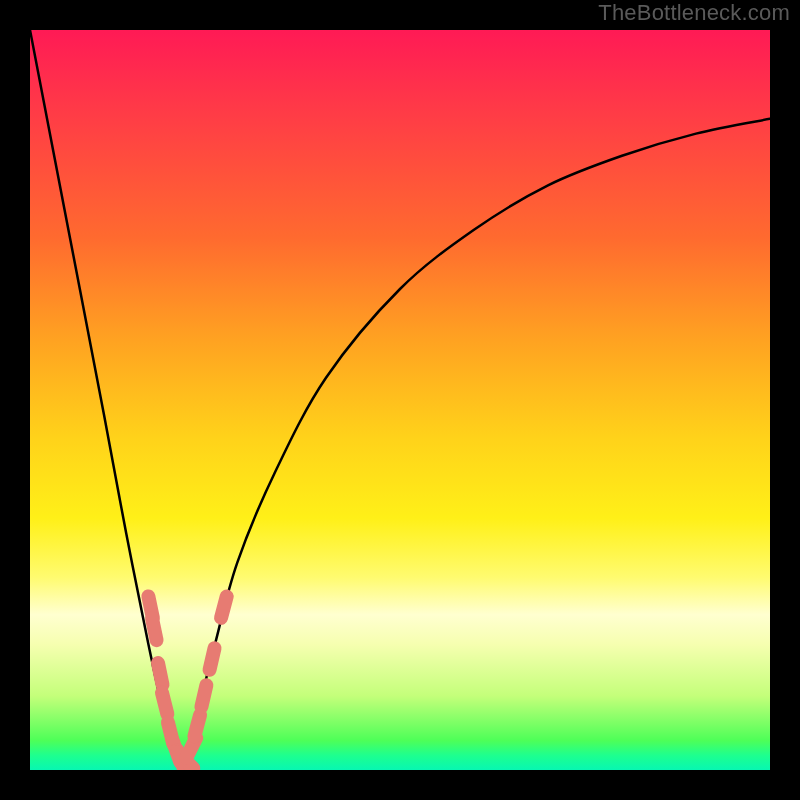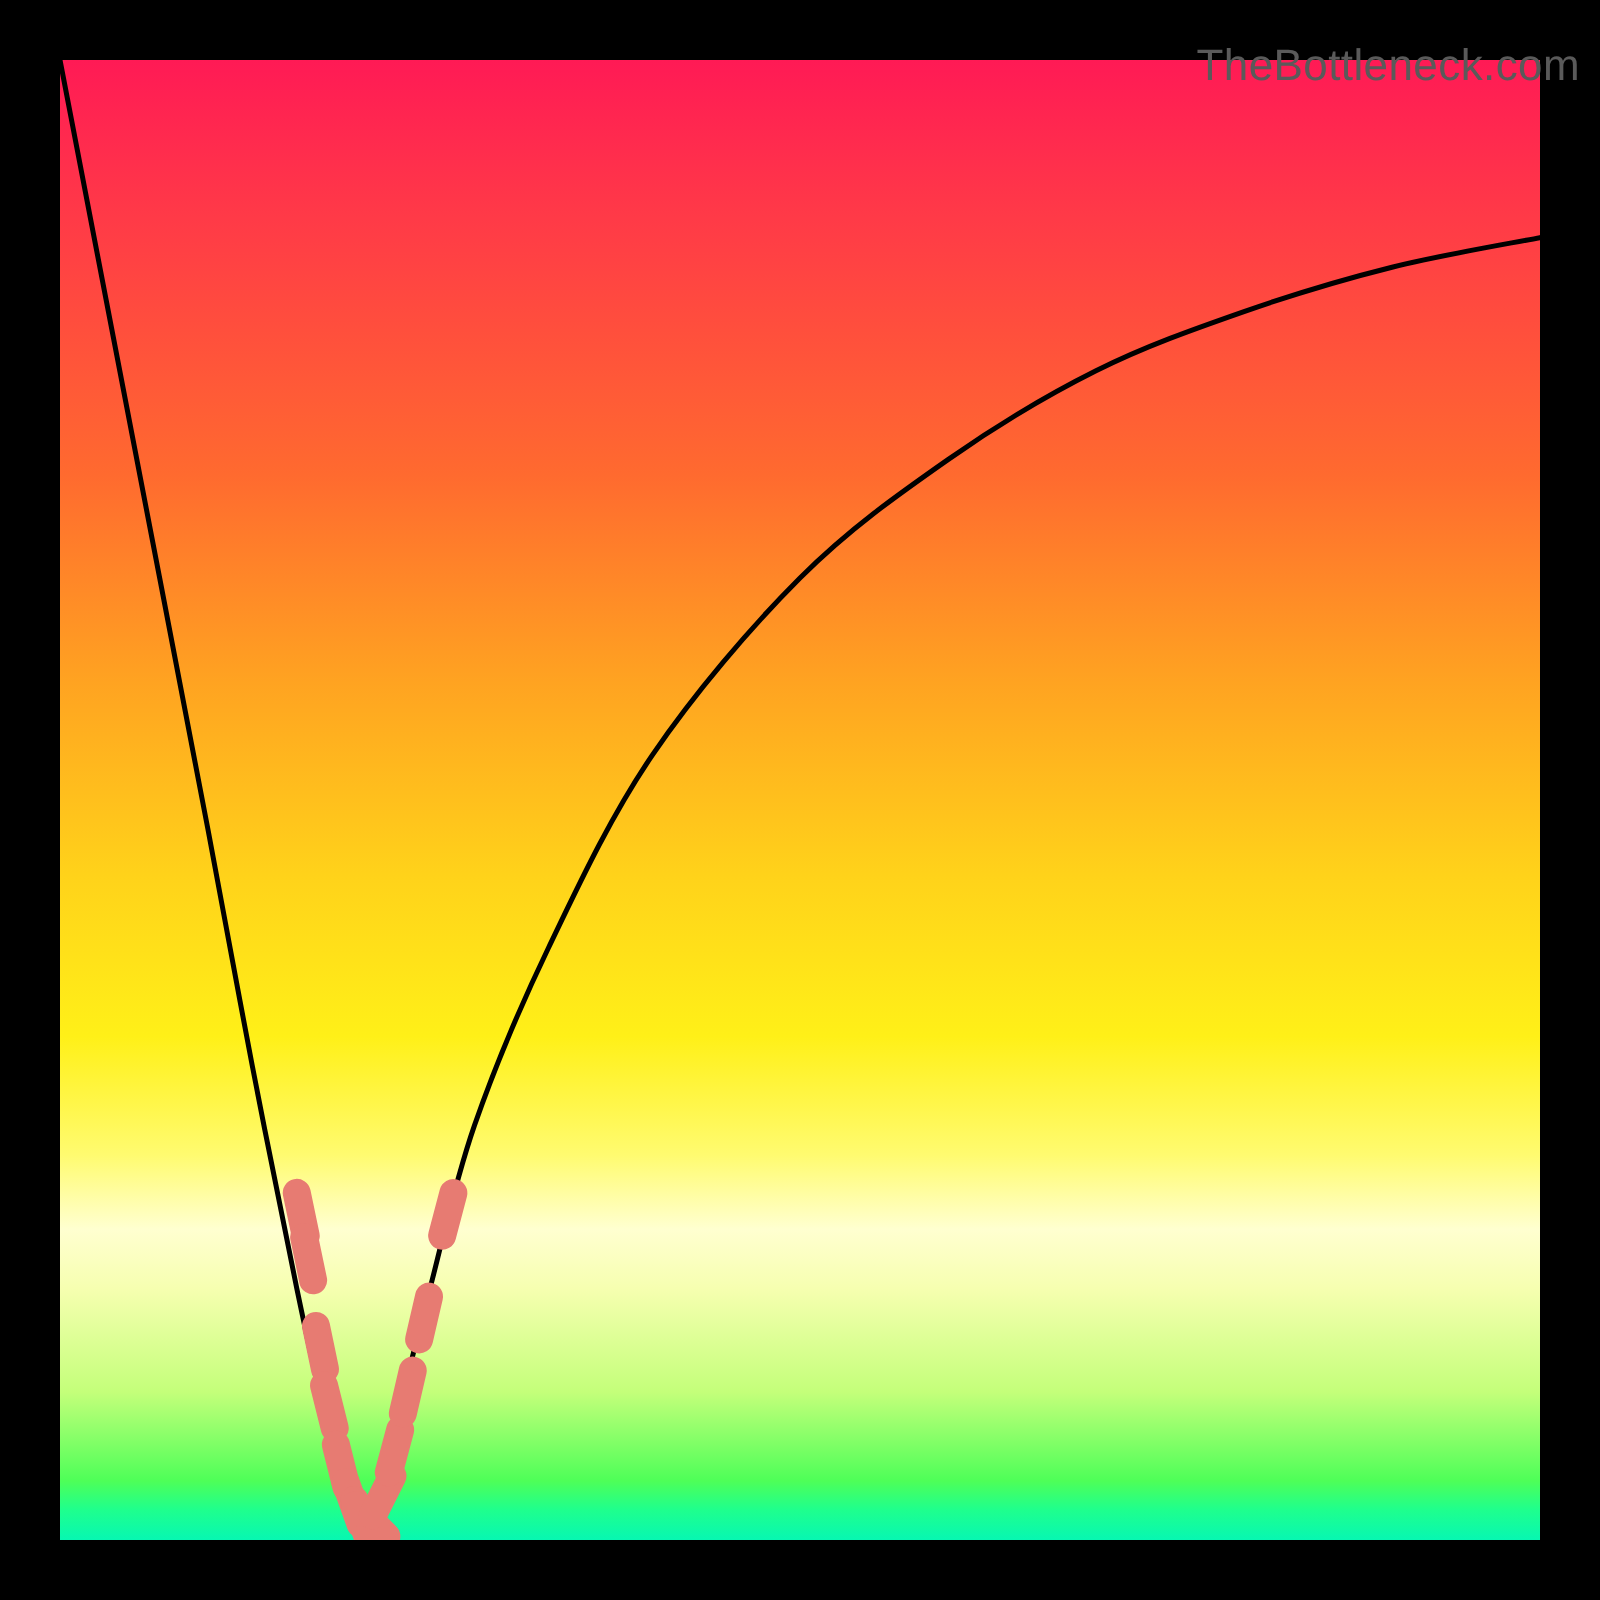--- a/index.html
+++ b/index.html
@@ -43,21 +43,21 @@
       #1eff8e 98%,
       #07f7b2 100%
     );
   }
   svg.curve {
     position: absolute;
     inset: 0;
   }
   .watermark {
     position: absolute;
-    top: 20px;
+    top: 0;
     right: 10px;
     font-size: 22px;
     color: #5a5a5a;
     letter-spacing: 0.2px;
     font-weight: 400;
   }
 </style>
 </head>
 <body>
 

